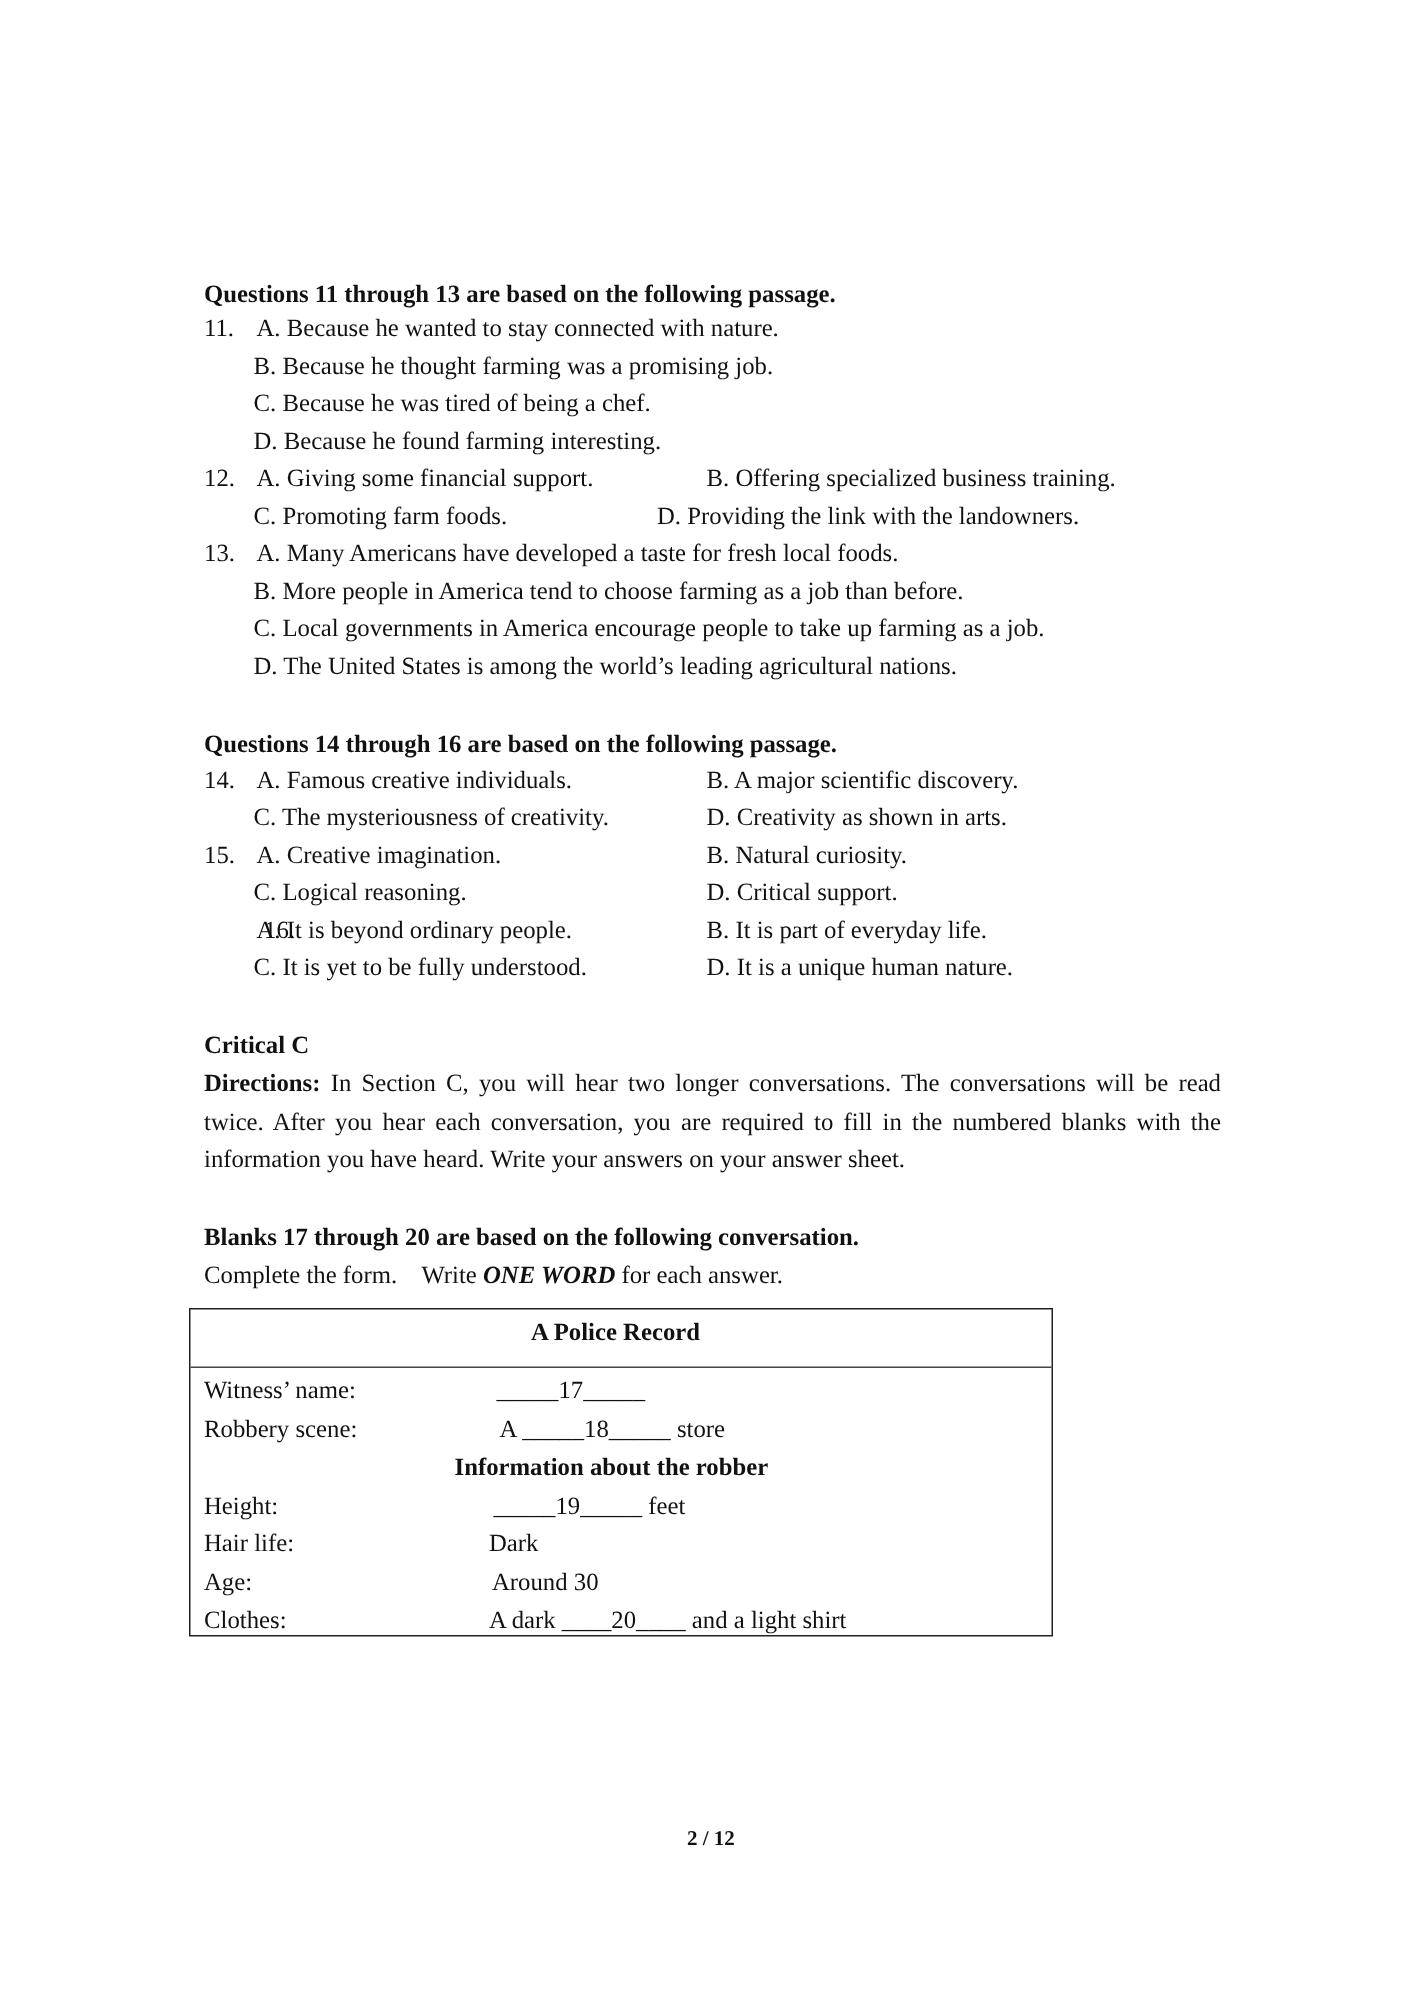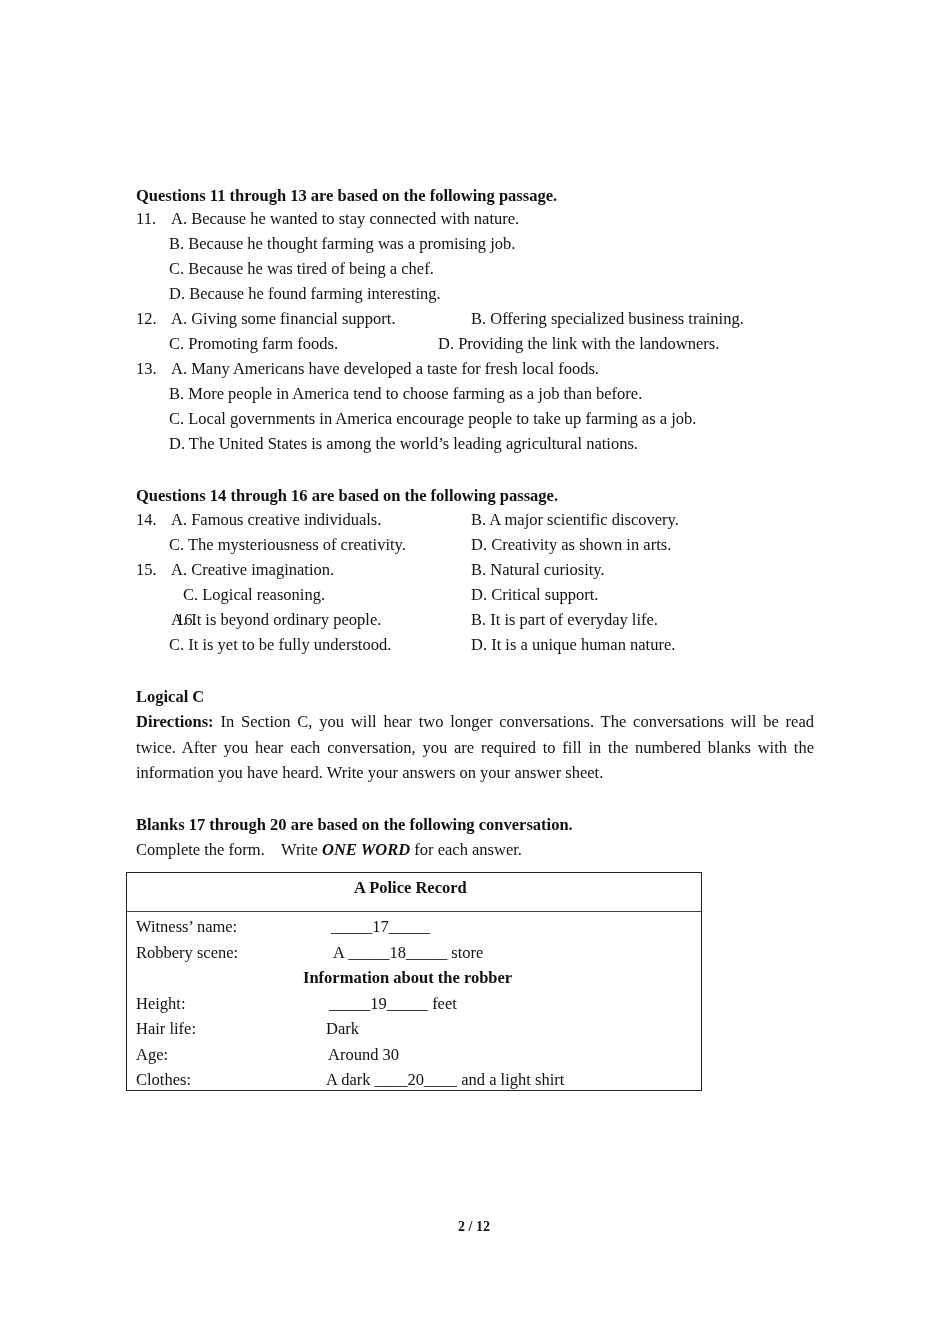--- a/index.html
+++ b/index.html
@@ -47,30 +47,30 @@
 
 <div class="abs" style="left:136px; top:510px;">14.</div>
 <div class="abs" style="left:171px; top:510px;">A. Famous creative individuals.</div>
 <div class="abs" style="left:471px; top:510px;">B. A major scientific discovery.</div>
 <div class="abs" style="left:169px; top:535px;">C. The mysteriousness of creativity.</div>
 <div class="abs" style="left:471px; top:535px;">D. Creativity as shown in arts.</div>
 
 <div class="abs" style="left:136px; top:560px;">15.</div>
 <div class="abs" style="left:171px; top:560px;">A. Creative imagination.</div>
 <div class="abs" style="left:471px; top:560px;text-align:right;">B. Natural curiosity.</div>
-<div class="abs" style="left:183px; top:585px;">C. Logical reasoning.</div>
+<div class="abs" style="left:169px; top:585px;">C. Logical reasoning.</div>
 <div class="abs" style="left:471px; top:585px;">D. Critical support.</div>
 
 <div class="abs" style="left:136px; top:610px;margin-left:40px;">16.</div>
 <div class="abs" style="left:171px; top:610px;">A. It is beyond ordinary people.</div>
 <div class="abs" style="left:471px; top:610px;">B. It is part of everyday life.</div>
 <div class="abs" style="left:169px; top:635px;">C. It is yet to be fully understood.</div>
 <div class="abs" style="left:471px; top:635px;">D. It is a unique human nature.</div>
 
-<div class="abs b" style="left:136px; top:687px;">Logical C</div>
+<div class="abs b" style="left:136px; top:687px;">Critical C</div>
 <div class="abs just" style="left:136px; top:709px;">
   <span class="b">Directions:</span>
   <span>In Section C, you will hear two longer conversations. The conversations will be read twice. After you hear each conversation, you are required to fill in the numbered blanks with the information you have heard. Write your answers on your answer sheet.</span>
 </div>
 
 <div class="abs b" style="left:136px; top:815px;">Blanks 17 through 20 are based on the following conversation.</div>
 <div class="abs" style="left:136px; top:840px; white-space: pre;"><span>Complete the form.    Write </span><span class="em">ONE WORD</span><span> for each answer.</span></div>
 
 <div class="record">
   <div class="hdr-line"></div>

